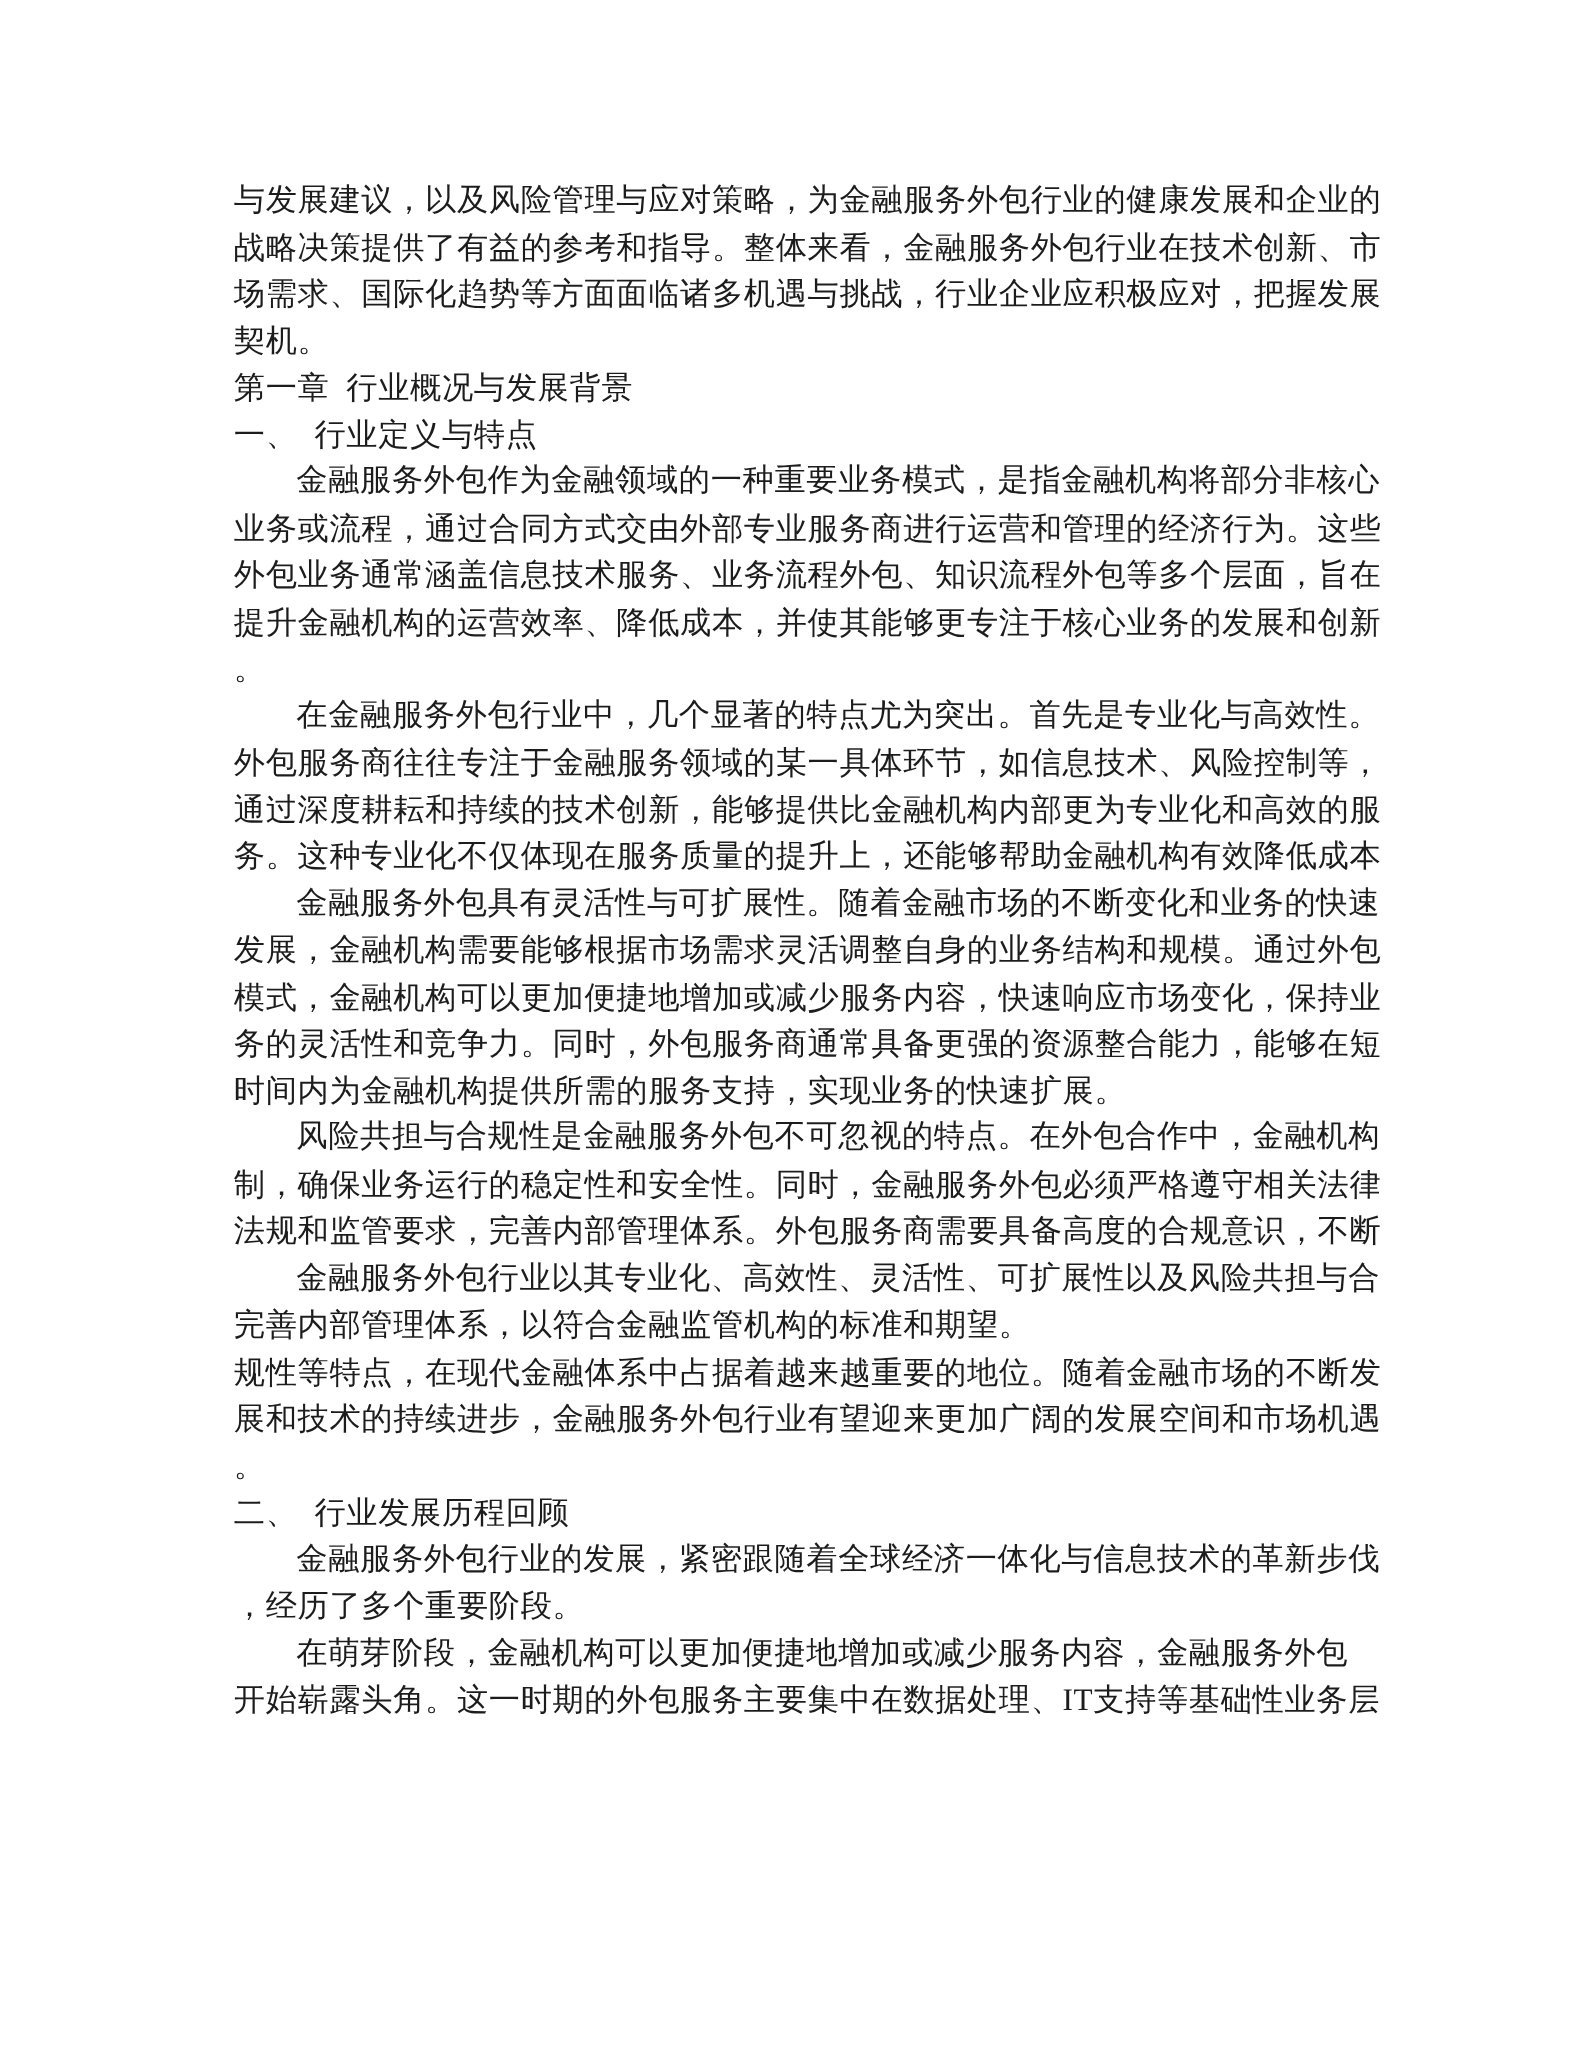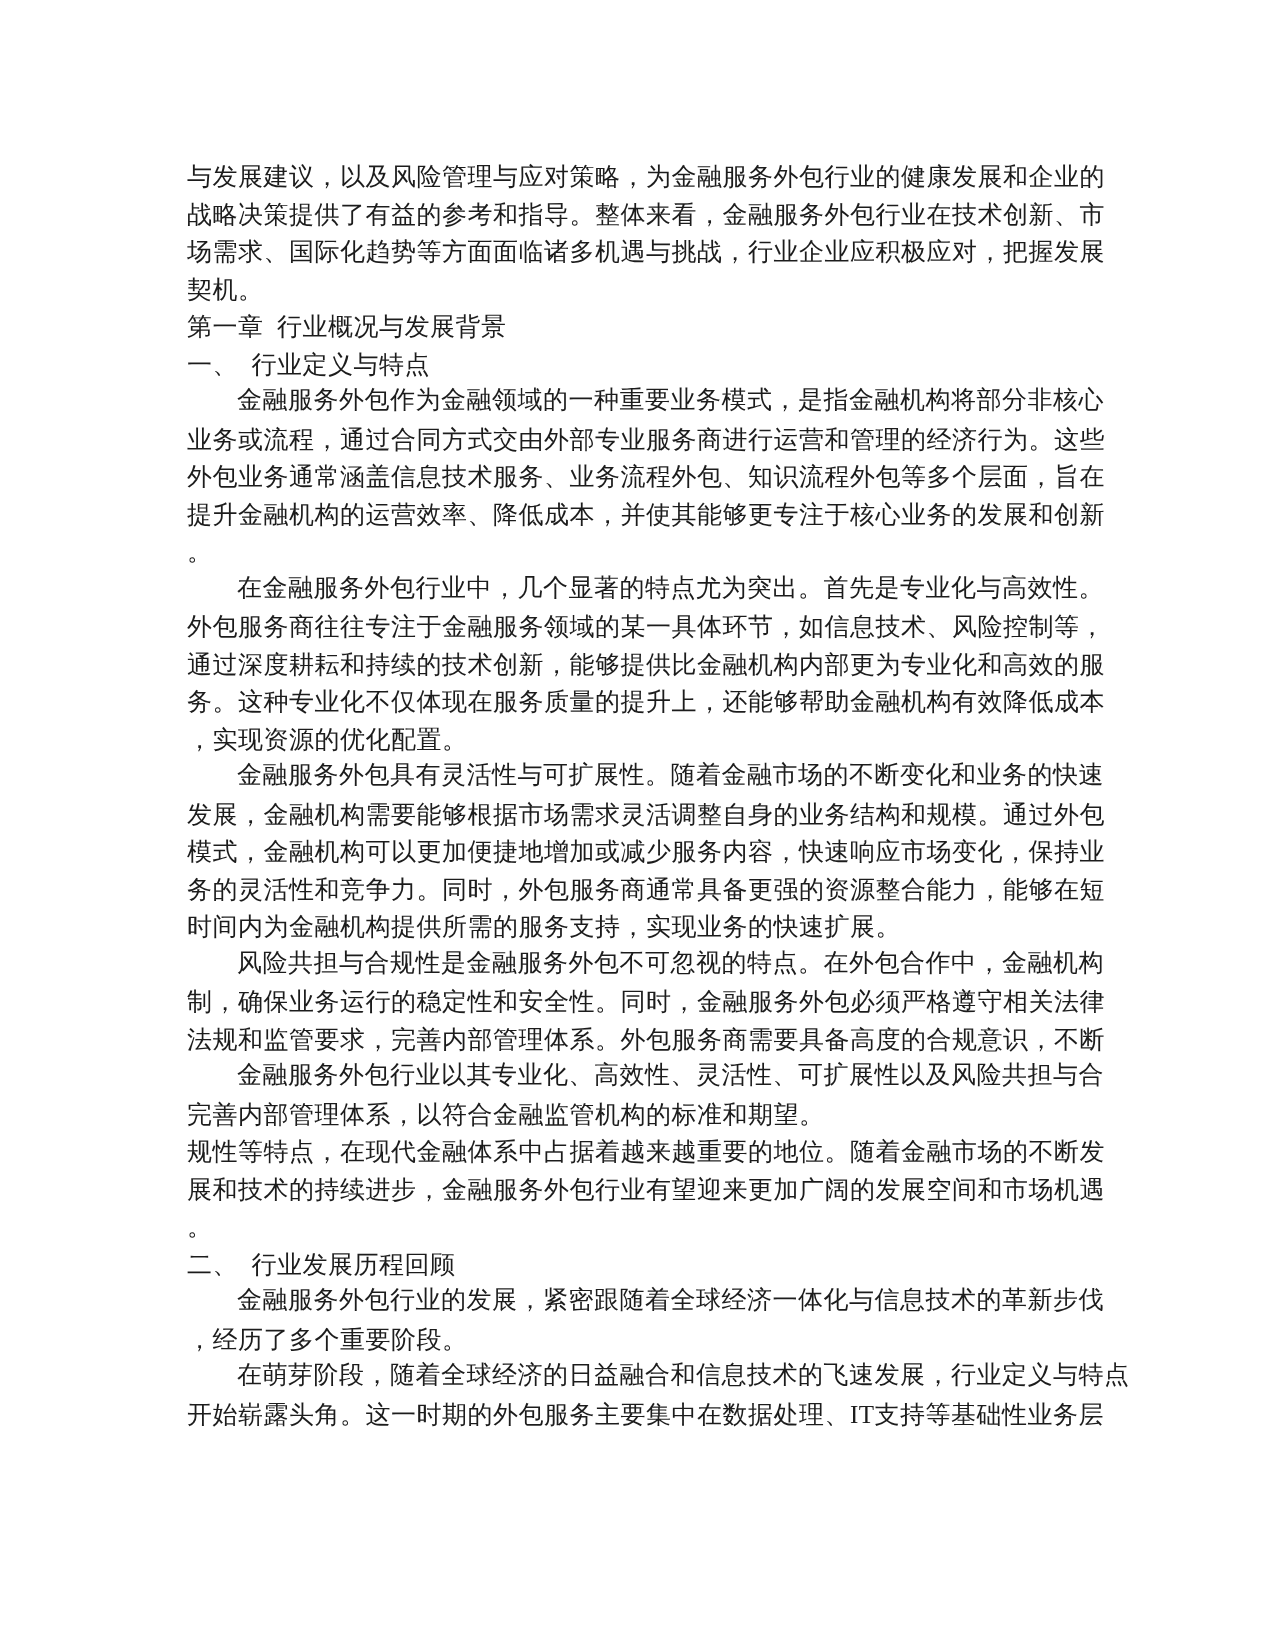--- a/index.html
+++ b/index.html
@@ -12,21 +12,21 @@
   .page {
     position: relative;
     width: 1275px;
     height: 1650px;
     background: #ffffff;
     overflow: hidden;
   }
   .text-block {
     position: absolute;
     left: 187px;
-    top: 158px;
+    top: 142px;
     width: 915px;
     color: #1c1c1c;
   }
   .line {
     height: 37.5px;
     line-height: 37.5px;
     font-size: 25px;
     white-space: pre;
     letter-spacing: 0.5px;
   }
@@ -48,33 +48,32 @@
     <div class="line">一、  行业定义与特点</div>
     <div class="line indent">金融服务外包作为金融领域的一种重要业务模式，是指金融机构将部分非核心</div>
     <div class="line">业务或流程，通过合同方式交由外部专业服务商进行运营和管理的经济行为。这些</div>
     <div class="line">外包业务通常涵盖信息技术服务、业务流程外包、知识流程外包等多个层面，旨在</div>
     <div class="line">提升金融机构的运营效率、降低成本，并使其能够更专注于核心业务的发展和创新</div>
     <div class="line">。</div>
     <div class="line indent">在金融服务外包行业中，几个显著的特点尤为突出。首先是专业化与高效性。</div>
     <div class="line">外包服务商往往专注于金融服务领域的某一具体环节，如信息技术、风险控制等，</div>
     <div class="line">通过深度耕耘和持续的技术创新，能够提供比金融机构内部更为专业化和高效的服</div>
     <div class="line">务。这种专业化不仅体现在服务质量的提升上，还能够帮助金融机构有效降低成本</div>
-    <div class="line">，实现资源的优化配置。</div>
     <div class="line indent">金融服务外包具有灵活性与可扩展性。随着金融市场的不断变化和业务的快速</div>
     <div class="line">发展，金融机构需要能够根据市场需求灵活调整自身的业务结构和规模。通过外包</div>
     <div class="line">模式，金融机构可以更加便捷地增加或减少服务内容，快速响应市场变化，保持业</div>
     <div class="line">务的灵活性和竞争力。同时，外包服务商通常具备更强的资源整合能力，能够在短</div>
     <div class="line">时间内为金融机构提供所需的服务支持，实现业务的快速扩展。</div>
     <div class="line indent">风险共担与合规性是金融服务外包不可忽视的特点。在外包合作中，金融机构</div>
     <div class="line">制，确保业务运行的稳定性和安全性。同时，金融服务外包必须严格遵守相关法律</div>
     <div class="line">法规和监管要求，完善内部管理体系。外包服务商需要具备高度的合规意识，不断</div>
     <div class="line indent">金融服务外包行业以其专业化、高效性、灵活性、可扩展性以及风险共担与合</div>
     <div class="line">完善内部管理体系，以符合金融监管机构的标准和期望。</div>
     <div class="line">规性等特点，在现代金融体系中占据着越来越重要的地位。随着金融市场的不断发</div>
     <div class="line">展和技术的持续进步，金融服务外包行业有望迎来更加广阔的发展空间和市场机遇</div>
     <div class="line">。</div>
     <div class="line">二、  行业发展历程回顾</div>
     <div class="line indent">金融服务外包行业的发展，紧密跟随着全球经济一体化与信息技术的革新步伐</div>
     <div class="line">，经历了多个重要阶段。</div>
-    <div class="line indent">在萌芽阶段，随着全球经济的日益融合和信息技术的飞速发展，行业定义与特点</div>
+    <div class="line indent">在萌芽阶段，金融机构可以更加便捷地增加或减少服务内容，金融服务外包</div>
     <div class="line">开始崭露头角。这一时期的外包服务主要集中在数据处理、IT支持等基础性业务层</div>
   </div>
 </div>
 
 </body></html>

